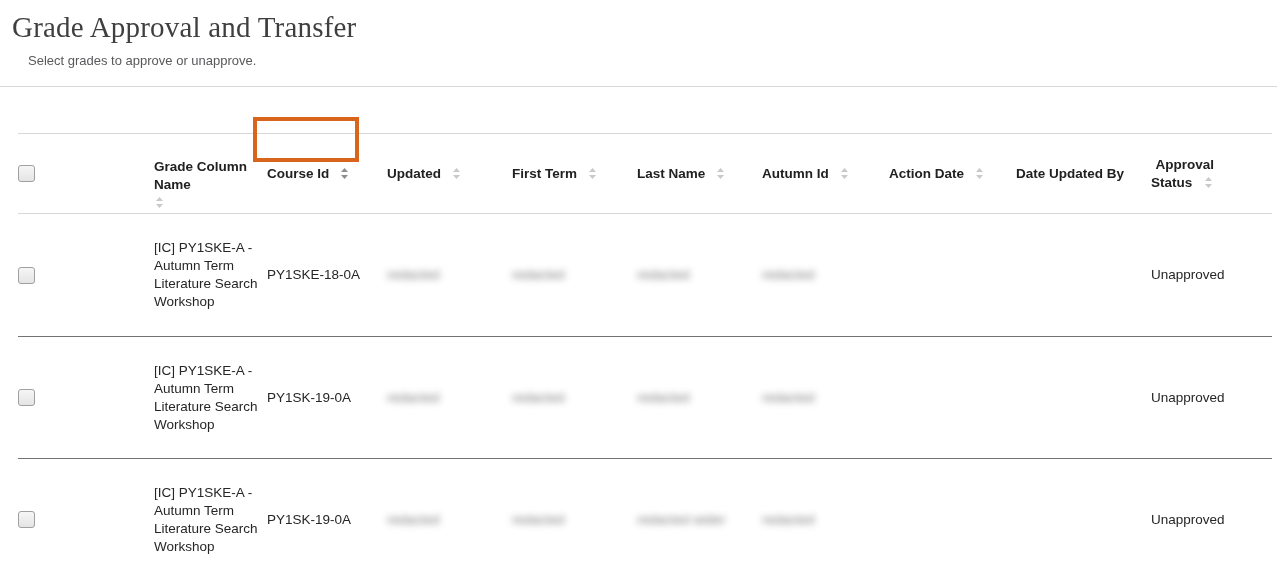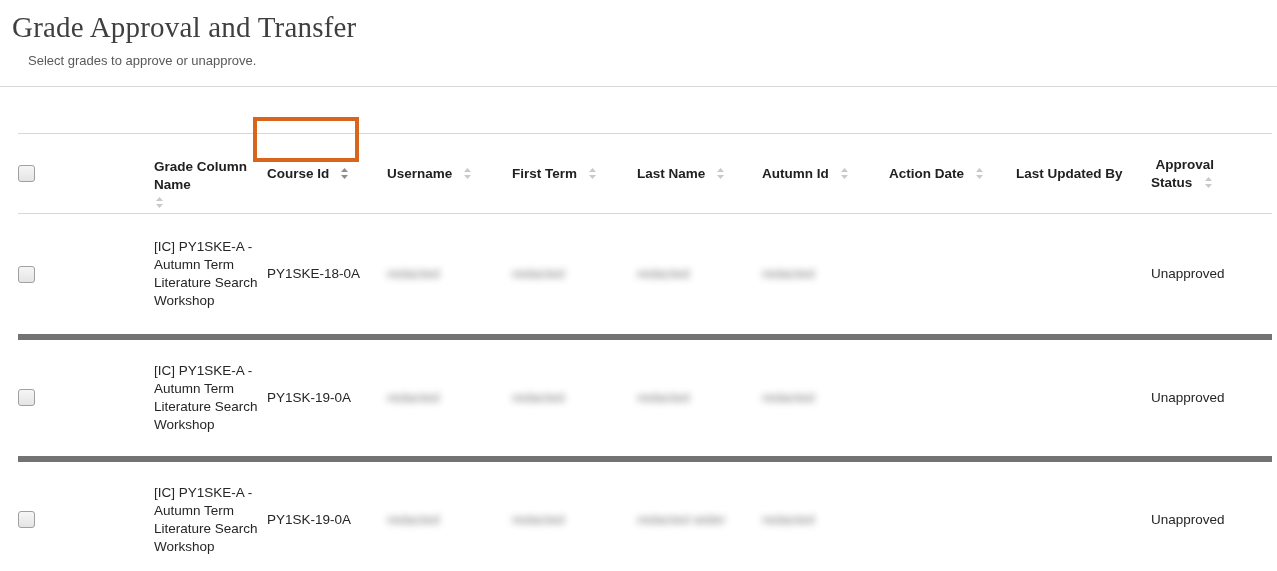--- a/index.html
+++ b/index.html
@@ -108,21 +108,21 @@
     left: -14px;
     top: -17px;
     width: 106px;
     height: 45px;
     border: 4px solid #d9651c;
     box-sizing: border-box;
     pointer-events: none;
   }
 
   tbody td {
-    border-bottom: 6px solid #737373;
+    border-bottom: 1px solid #737373;
     font-size: 13.5px;
     color: #262626;
     line-height: 18px;
     padding: 14px 0;
     box-sizing: border-box;
   }
   tbody tr.row-1 td { height: 123px; }
   tbody tr.row-2 td { height: 122px; }
   tbody tr.row-3 td { height: 122px; }
 
@@ -202,21 +202,21 @@
                 <svg width="11" height="13" viewBox="0 0 11 13">
                     <path d="M5.5 1 L9 5 L2 5 Z" fill="#8f8f8f"></path>
                     <path d="M5.5 12 L2 8 L9 8 Z" fill="#8f8f8f"></path>
                   </svg>
               </span>
             </span>
             <span class="hl-box"></span>
           </th>
           <th>
             <span class="th-inner">
-              <span class="label">Username</span>
+              <span class="label">Updated</span>
               <span class="sort-icon">
                 <svg width="11" height="13" viewBox="0 0 11 13">
                     <path d="M5.5 1 L9 5 L2 5 Z" fill="#c9c9c9"></path>
                     <path d="M5.5 12 L2 8 L9 8 Z" fill="#c9c9c9"></path>
                   </svg>
               </span>
             </span>
           </th>
           <th>
             <span class="th-inner">
@@ -257,21 +257,21 @@
               <span class="sort-icon">
                 <svg width="11" height="13" viewBox="0 0 11 13">
                     <path d="M5.5 1 L9 5 L2 5 Z" fill="#c9c9c9"></path>
                     <path d="M5.5 12 L2 8 L9 8 Z" fill="#c9c9c9"></path>
                   </svg>
               </span>
             </span>
           </th>
           <th>
             <span class="th-inner">
-              <span class="label">Last Updated By</span>
+              <span class="label">Date Updated By</span>
             </span>
           </th>
           <th>
             <span class="th-inner th-inline-wrap">
               <span class="label">Approval</span>
               <span class="statusline">
                 <span>Status</span>
                 <span class="sort-icon">
                   <svg width="11" height="13" viewBox="0 0 11 13">
                       <path d="M5.5 1 L9 5 L2 5 Z" fill="#c9c9c9"></path>

